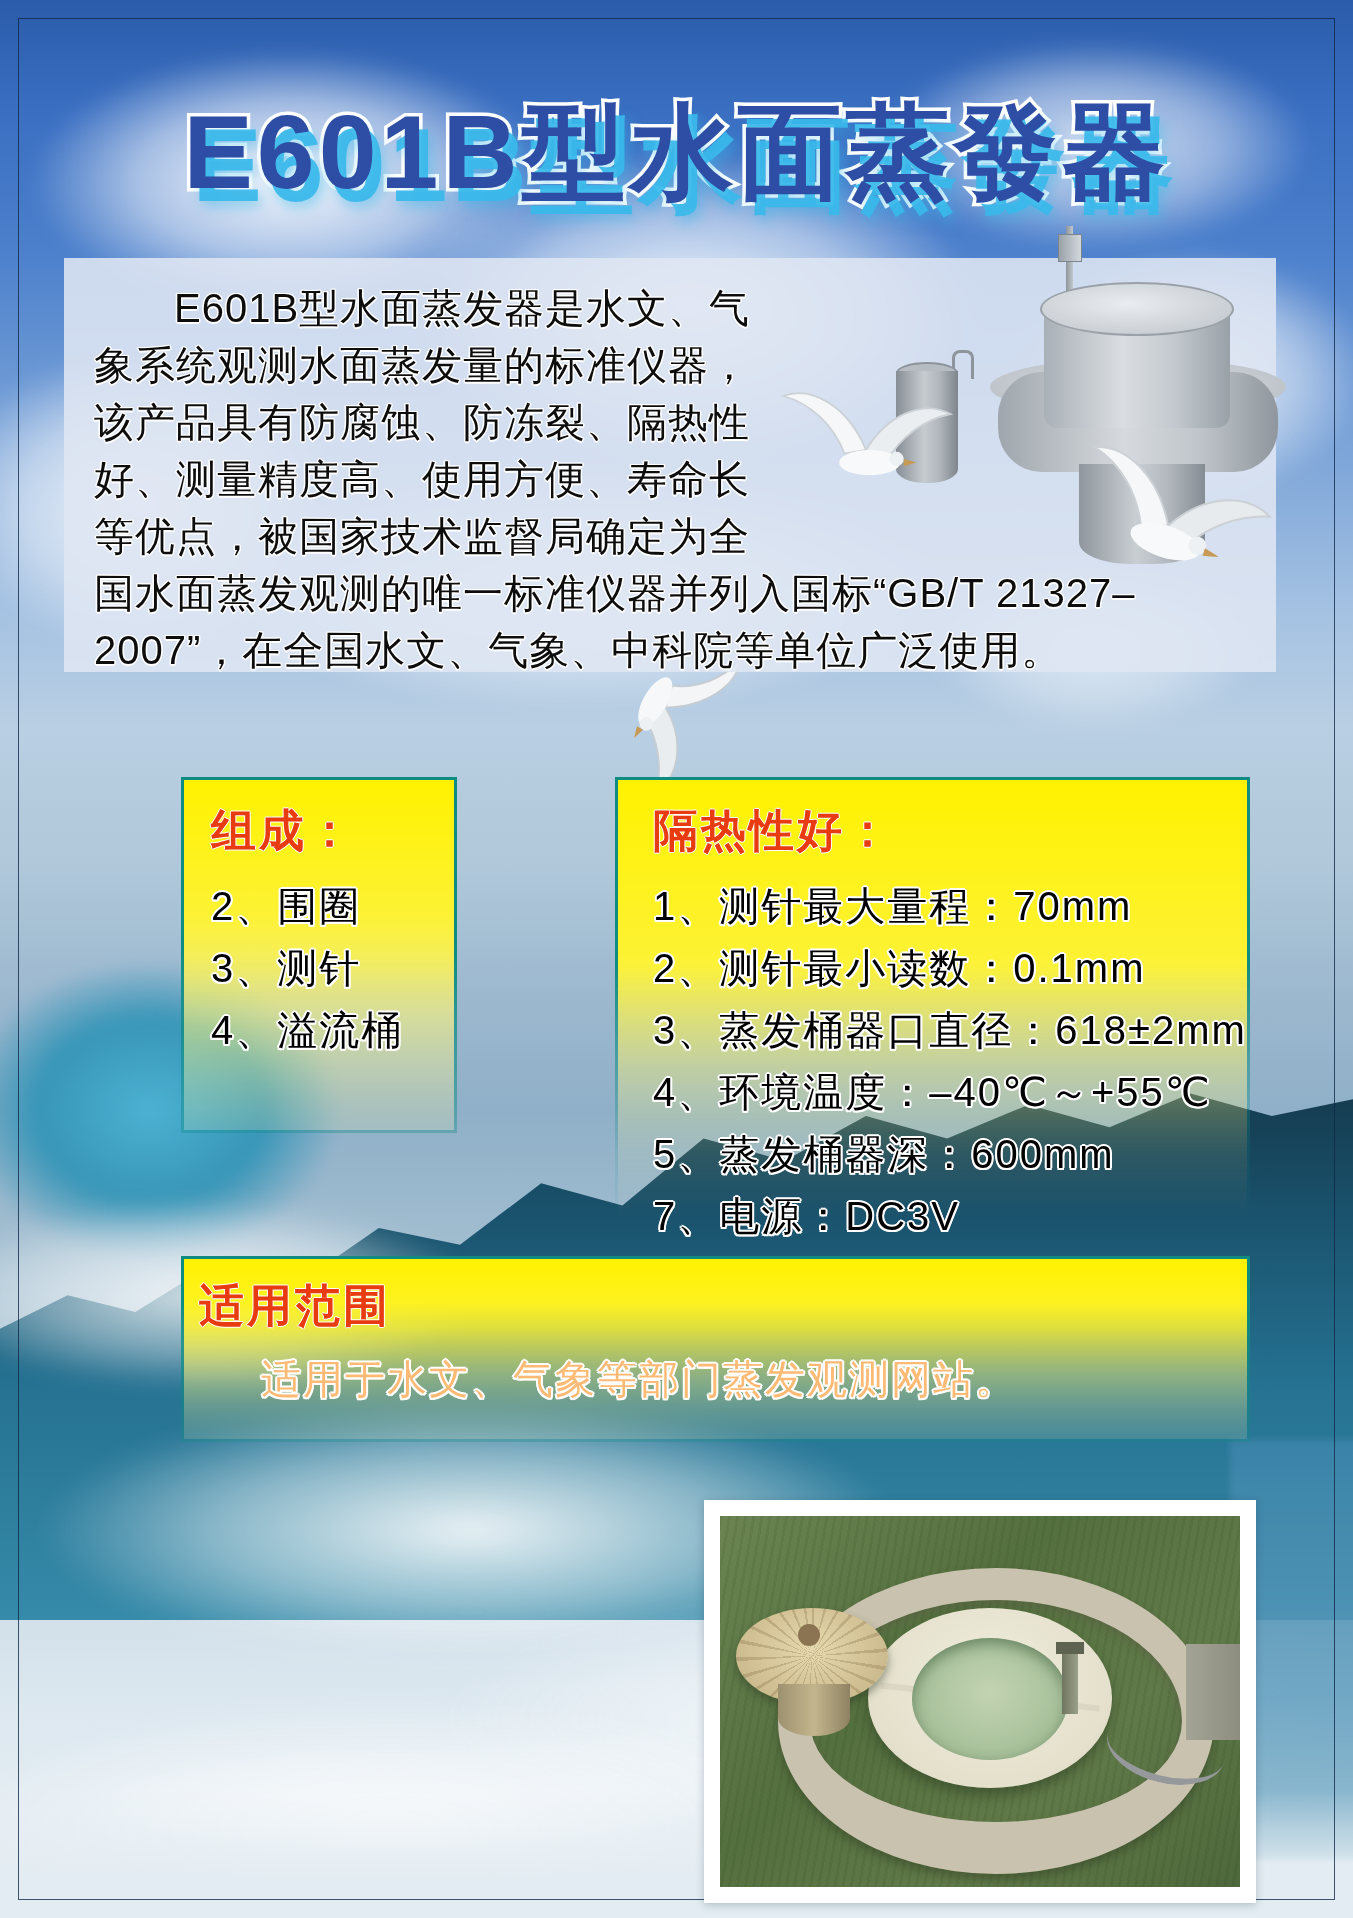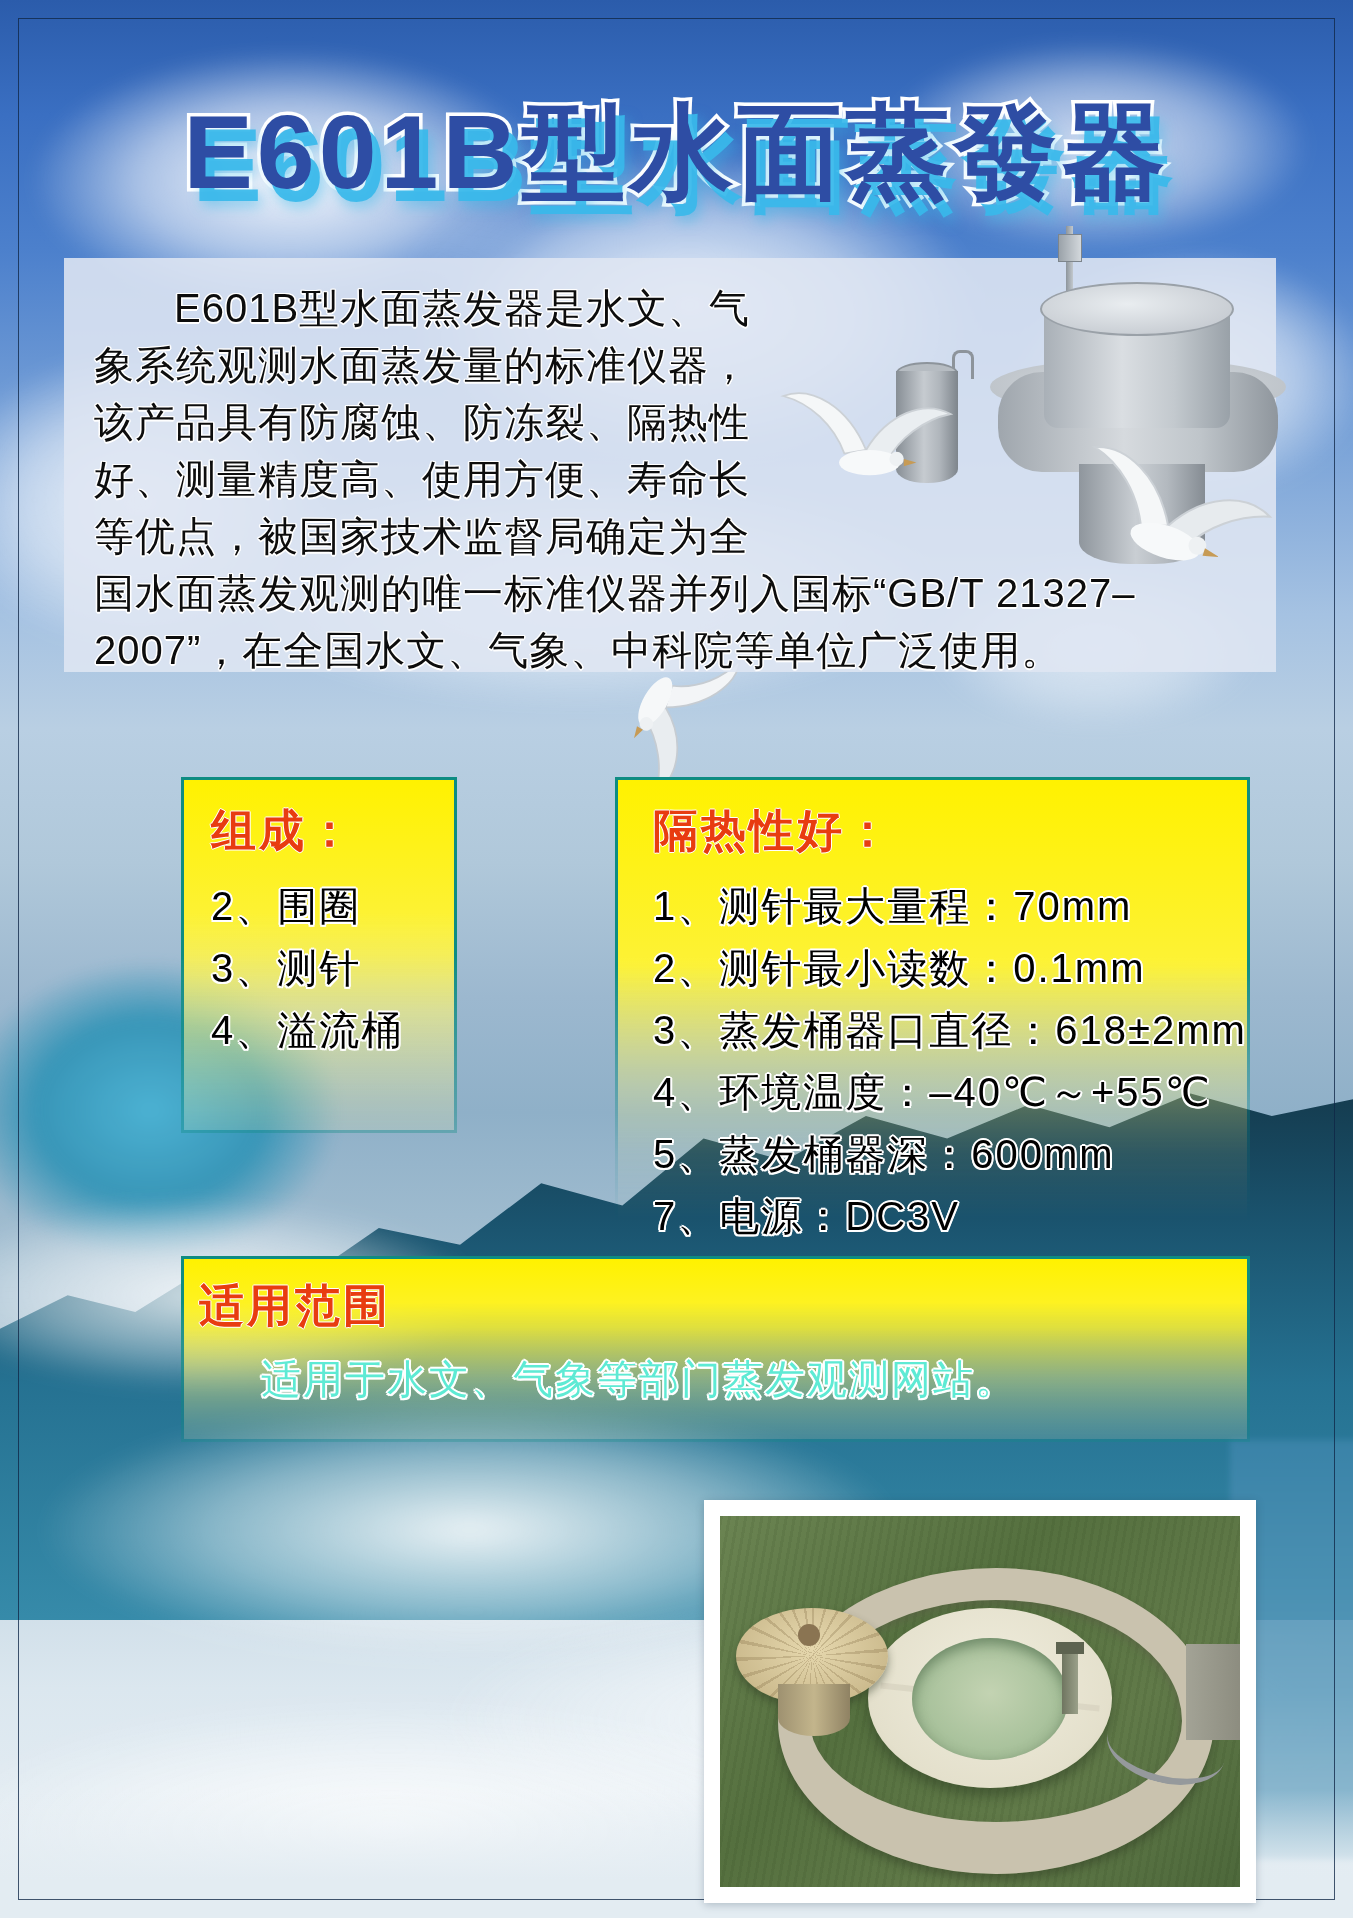--- a/index.html
+++ b/index.html
@@ -92,21 +92,21 @@
   .box-scope{left:181px;top:1256px;width:1069px;height:186px;padding:20px 0 0 18px;}
   .box-scope .ybox-bg{
     -webkit-mask-image:linear-gradient(180deg,#000 25%,rgba(0,0,0,.6) 65%,rgba(0,0,0,.28) 100%);
             mask-image:linear-gradient(180deg,#000 25%,rgba(0,0,0,.6) 65%,rgba(0,0,0,.28) 100%);}
   .yhead{position:relative;margin:0;color:#e83c10;font-size:45px;font-weight:bold;letter-spacing:3px;
     text-shadow:-1px 0 0 #fff,1px 0 0 #fff,0 -1px 0 #fff,0 1px 0 #fff;}
   .ylist{position:relative;list-style:none;margin:14px 0 0 0;padding:0;}
   .ylist li{font-size:40px;line-height:62px;color:#000;letter-spacing:2px;
     text-shadow:-2px 0 0 #fff,2px 0 0 #fff,0 -2px 0 #fff,0 2px 0 #fff,
       -1.5px -1.5px 0 #fff,1.5px 1.5px 0 #fff,1.5px -1.5px 0 #fff,-1.5px 1.5px 0 #fff;}
-  .scope-body{position:relative;margin:16px 0 0 0;padding-left:62px;font-size:40px;line-height:54px;color:#5eead4;letter-spacing:2px;
+  .scope-body{position:relative;margin:16px 0 0 0;padding-left:62px;font-size:40px;line-height:54px;color:#fdba74;letter-spacing:2px;
     text-shadow:-2px 0 0 #fff,2px 0 0 #fff,0 -2px 0 #fff,0 2px 0 #fff,
       -1.5px -1.5px 0 #fff,1.5px 1.5px 0 #fff,1.5px -1.5px 0 #fff,-1.5px 1.5px 0 #fff;}
   
   .photo{position:absolute;left:704px;top:1500px;width:552px;height:403px;margin:0;z-index:5;
     background:#fff;box-sizing:border-box;padding:16px;box-shadow:0 2px 8px rgba(30,50,70,.25);}
   .photo-inner{position:relative;width:100%;height:100%;overflow:hidden;
     background:linear-gradient(135deg,#6b8452,#55703f 38%,#617a49 68%,#4d683b);}
   .grass-tex{position:absolute;inset:0;opacity:.5;
     background:repeating-linear-gradient(100deg,rgba(35,55,20,.18) 0 3px,rgba(255,255,255,0) 3px 8px);}
   .ring-walk{position:absolute;left:58px;top:52px;width:436px;height:306px;border-radius:50%;

